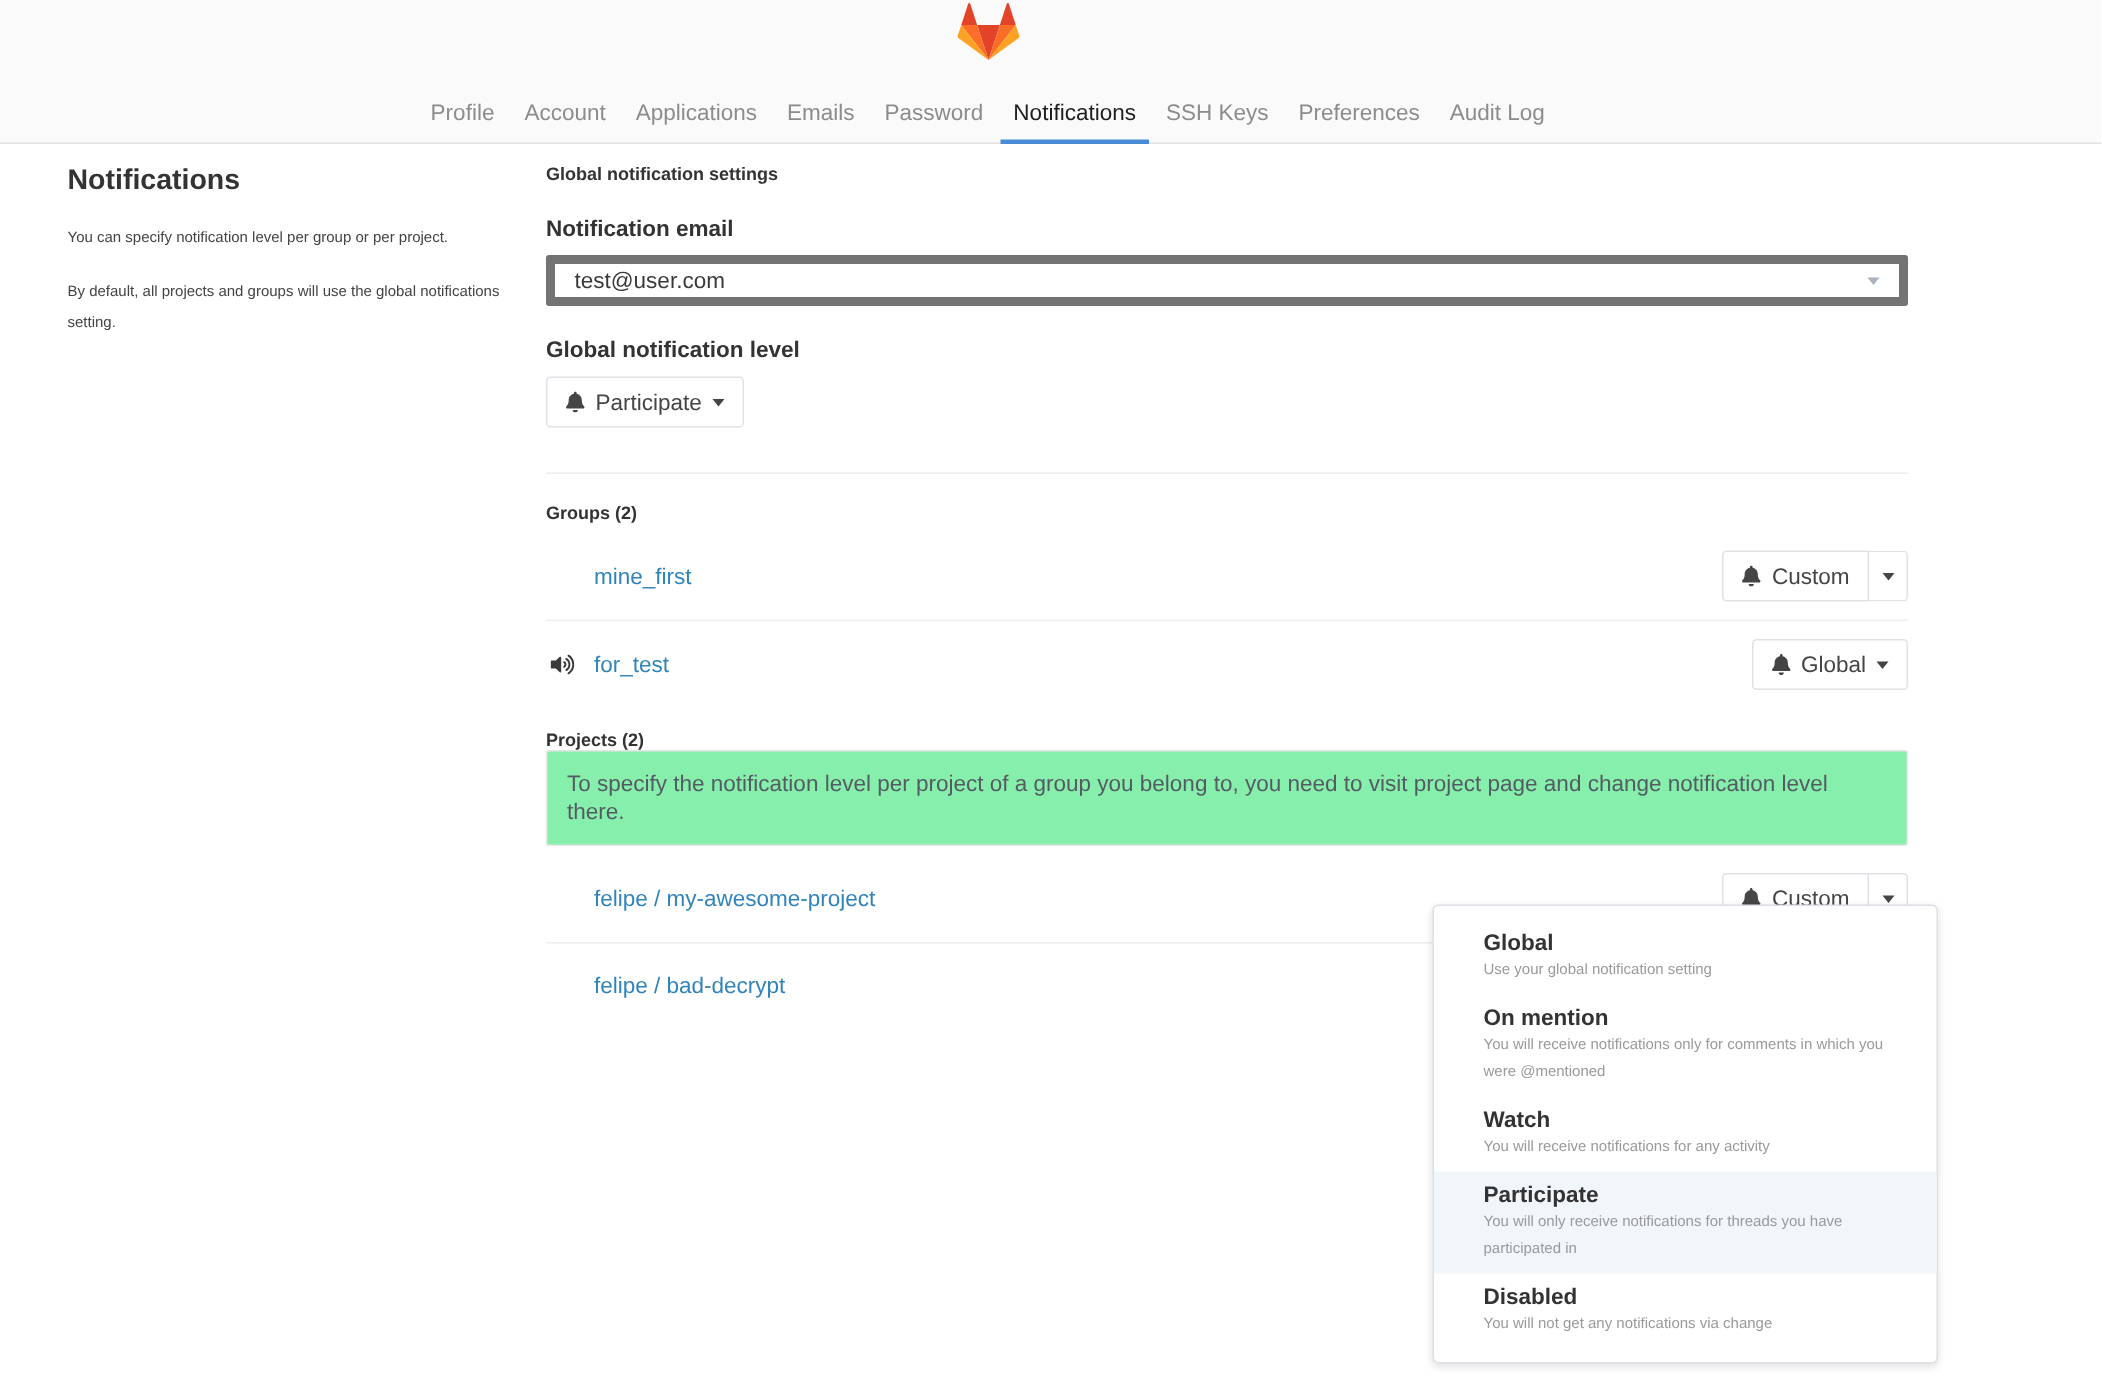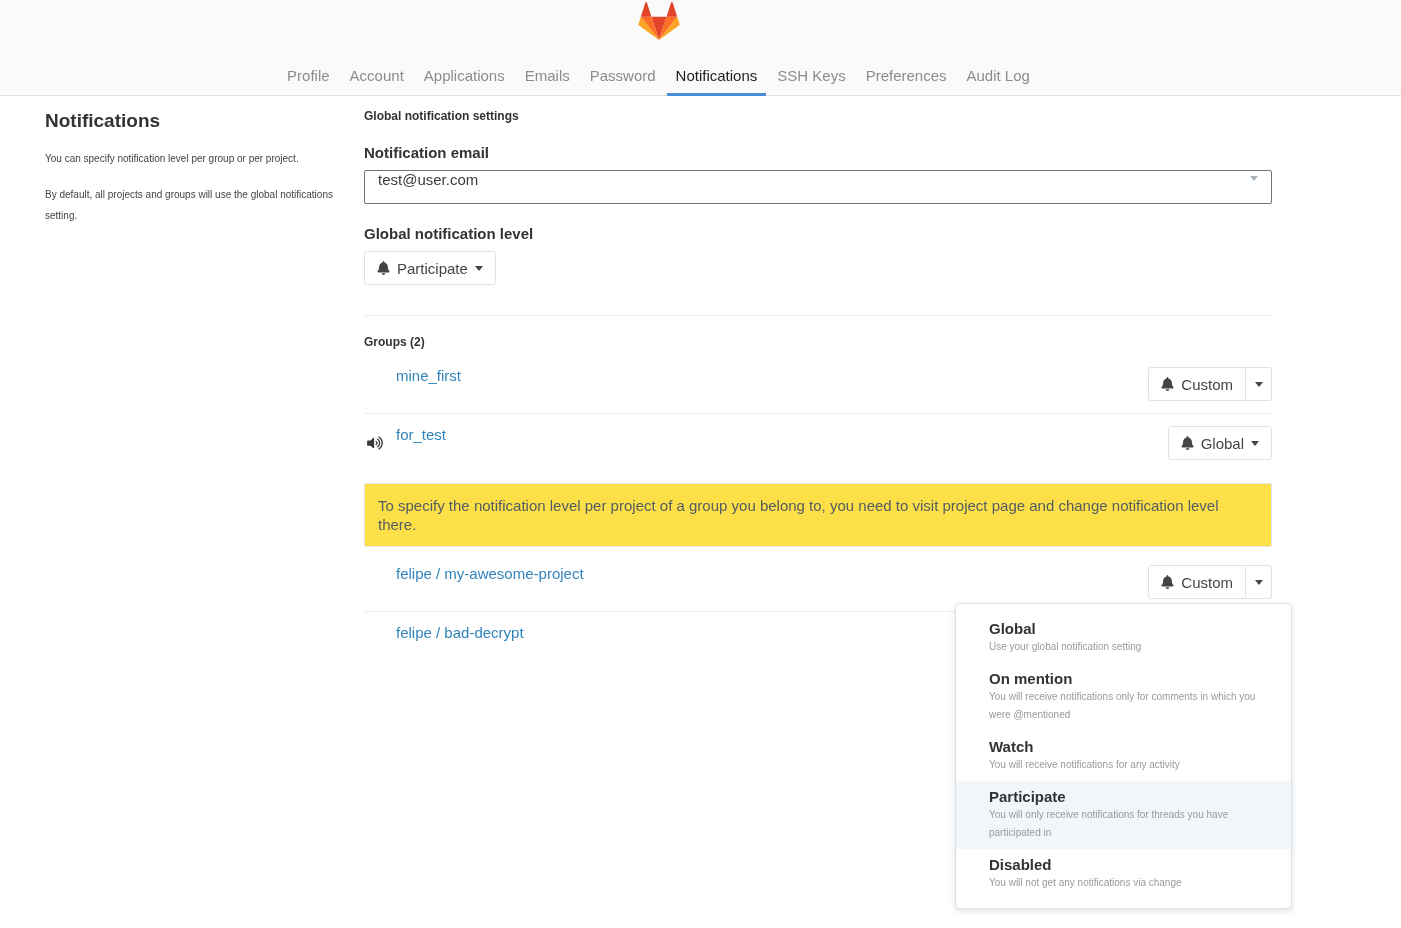--- a/index.html
+++ b/index.html
@@ -29,22 +29,22 @@
   .body-container { display: flex; }
   .sidebar { width: 319px; padding: 14px 26px 0 0; flex: none; }
   .sidebar h4 { font-size: 19px; font-weight: 600; color: #333; margin-bottom: 16px; }
   .sidebar p { color: #444; line-height: 21px; margin-bottom: 15px; font-size: 10px; }
   .content { flex: 1; min-width: 0; padding-top: 13px; }
 
   h5.section-title { font-size: 12px; font-weight: 600; color: #333; }
   .form-label { display: block; font-weight: 600; color: #333; margin: 21px 0 9px; }
 
   .select {
-    height: 34px; border: 1px solid #737373; border-radius: 2px; background: #fff;
-    display: flex; align-items: flex-start; justify-content: space-between;
+    height: 34px; border: 6px solid #737373; border-radius: 2px; background: #fff;
+    display: flex; align-items: center; justify-content: space-between;
     padding: 0 13px; color: #3a3a3a; cursor: pointer;
   }
   .caret { width: 0; height: 0; border: 4px solid transparent; border-top: 5px solid currentColor; margin-top: 5px; }
   .select .caret { color: #aab2ba; }
 
   .btn {
     display: inline-flex; align-items: center; gap: 7px; height: 34px;
     padding: 0 12px; background: #fff; border: 1px solid #dfe3e8; border-radius: 3px;
     color: #454545; font-size: 15px; cursor: pointer; font-family: inherit;
   }
@@ -53,29 +53,29 @@
   .btn-group .btn-main { border-radius: 3px 0 0 3px; }
   .btn-group .btn-caret {
     width: 26px; padding: 0; justify-content: center;
     border-left: none; border-radius: 0 3px 3px 0;
   }
   .level-btn-row { margin-top: 9px; }
 
   hr.divider { border: 0; border-top: 1px solid #ededed; margin: 30px 0 0; }
   .list-title { margin-top: 19px; }
   .notif-list { list-style: none; margin-top: 6px; }
-  .notif-row { position: relative; display: flex; align-items: flex-start; padding: 12px 0 12px 32px; min-height: 57px; }
+  .notif-row { position: relative; display: flex; align-items: center; padding: 12px 0 12px 32px; min-height: 57px; }
   .notif-row + .notif-row { border-top: 1px solid #eee; }
   .row-icon { position: absolute; left: 3px; top: 50%; transform: translateY(-50%); display: flex; color: #3a3a3a; }
   .row-link { color: #3084bb; text-decoration: none; flex: 1; cursor: pointer; }
   .row-actions { flex: none; }
 
   .projects-title { margin-top: 14px; }
   .notice {
-    margin-top: 11px; background: #fde047; border: 1px solid #e5e5e5; border-radius: 2px;
+    background: #86efac; border: 1px solid #e5e5e5; border-radius: 2px;
     padding: 12px 13px; color: #545c63; line-height: 19px;
   }
 
   
   .dropdown-menu {
     position: absolute; left: 955px; top: 603px; width: 337px; z-index: 20;
     background: #fff; border: 1px solid #dce0e5; border-radius: 4px;
     box-shadow: 0 2px 6px rgba(0,0,0,.12); padding: 9px 0; list-style: none;
   }
   .dropdown-item { padding: 6px 20px 7px 33px; cursor: pointer; }
@@ -172,20 +172,21 @@
               <svg width="13" height="14" viewBox="0 0 448 512" fill="currentColor">
                   <path d="M224 512c35.32 0 63.97-28.65 63.97-64H160.03c0 35.35 28.65 64 63.97 64zm215.39-149.71c-19.32-20.76-55.47-51.99-55.47-154.29 0-77.7-54.48-139.9-127.94-155.16V32c0-17.67-14.32-32-31.98-32s-31.98 14.33-31.98 32v20.84C118.56 68.1 64.08 130.3 64.08 208c0 102.3-36.15 133.53-55.47 154.29-6 6.45-8.66 14.16-8.61 21.71.11 16.4 12.98 32 32.1 32h383.8c19.12 0 32-15.6 32.1-32 .05-7.55-2.61-15.27-8.61-21.71z"></path>
                 </svg>
               <span>Global</span>
               <span class="caret"></span>
             </button>
           </div>
         </li>
       </ul>
 
+      <h5 class="section-title projects-title">Projects (2)</h5>
       <div class="notice">To specify the notification level per project of a group you belong to, you need to visit project page and change notification level there.</div>
 
       <ul class="notif-list">
         <li class="notif-row">
           <a class="row-link">felipe / my-awesome-project</a>
           <div class="row-actions btn-group">
             <button class="btn btn-main">
               <svg width="13" height="14" viewBox="0 0 448 512" fill="currentColor">
                   <path d="M224 512c35.32 0 63.97-28.65 63.97-64H160.03c0 35.35 28.65 64 63.97 64zm215.39-149.71c-19.32-20.76-55.47-51.99-55.47-154.29 0-77.7-54.48-139.9-127.94-155.16V32c0-17.67-14.32-32-31.98-32s-31.98 14.33-31.98 32v20.84C118.56 68.1 64.08 130.3 64.08 208c0 102.3-36.15 133.53-55.47 154.29-6 6.45-8.66 14.16-8.61 21.71.11 16.4 12.98 32 32.1 32h383.8c19.12 0 32-15.6 32.1-32 .05-7.55-2.61-15.27-8.61-21.71z"></path>
                 </svg>

